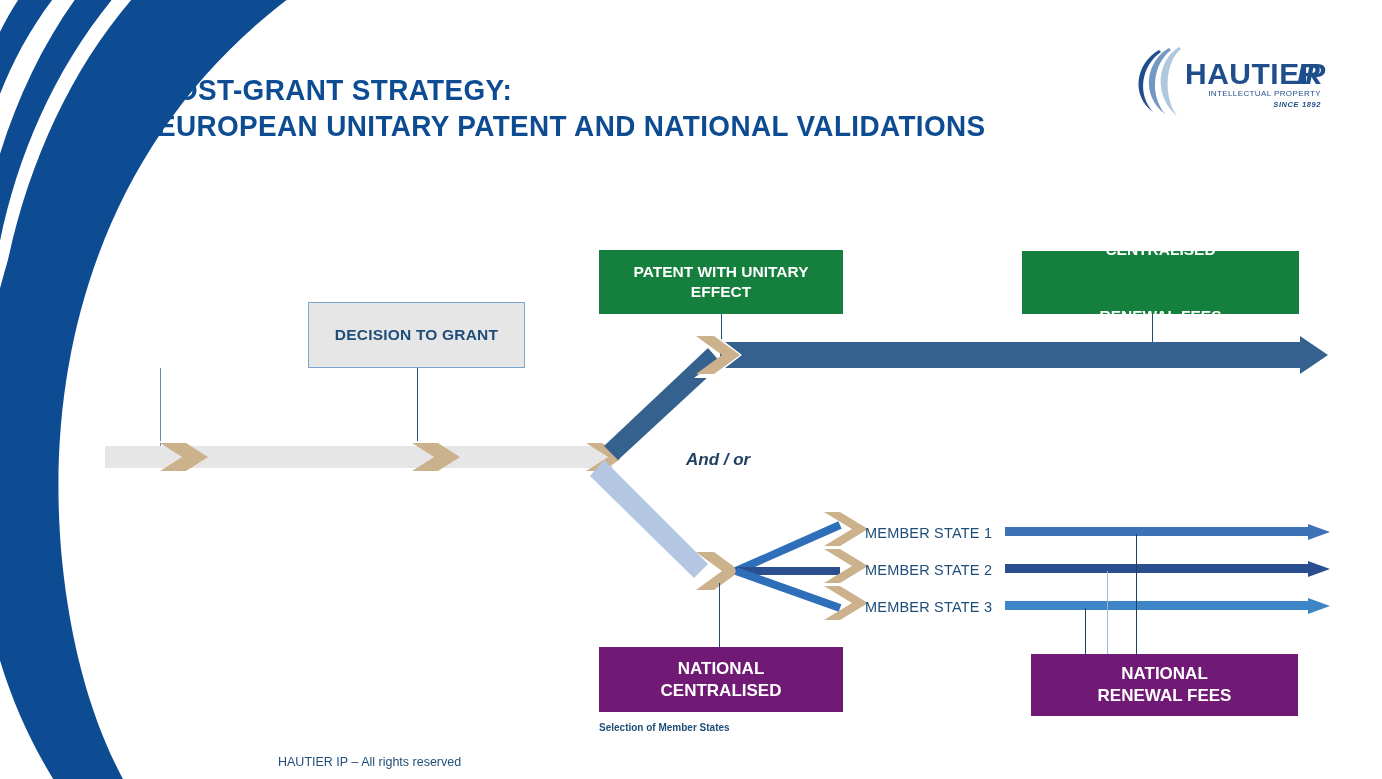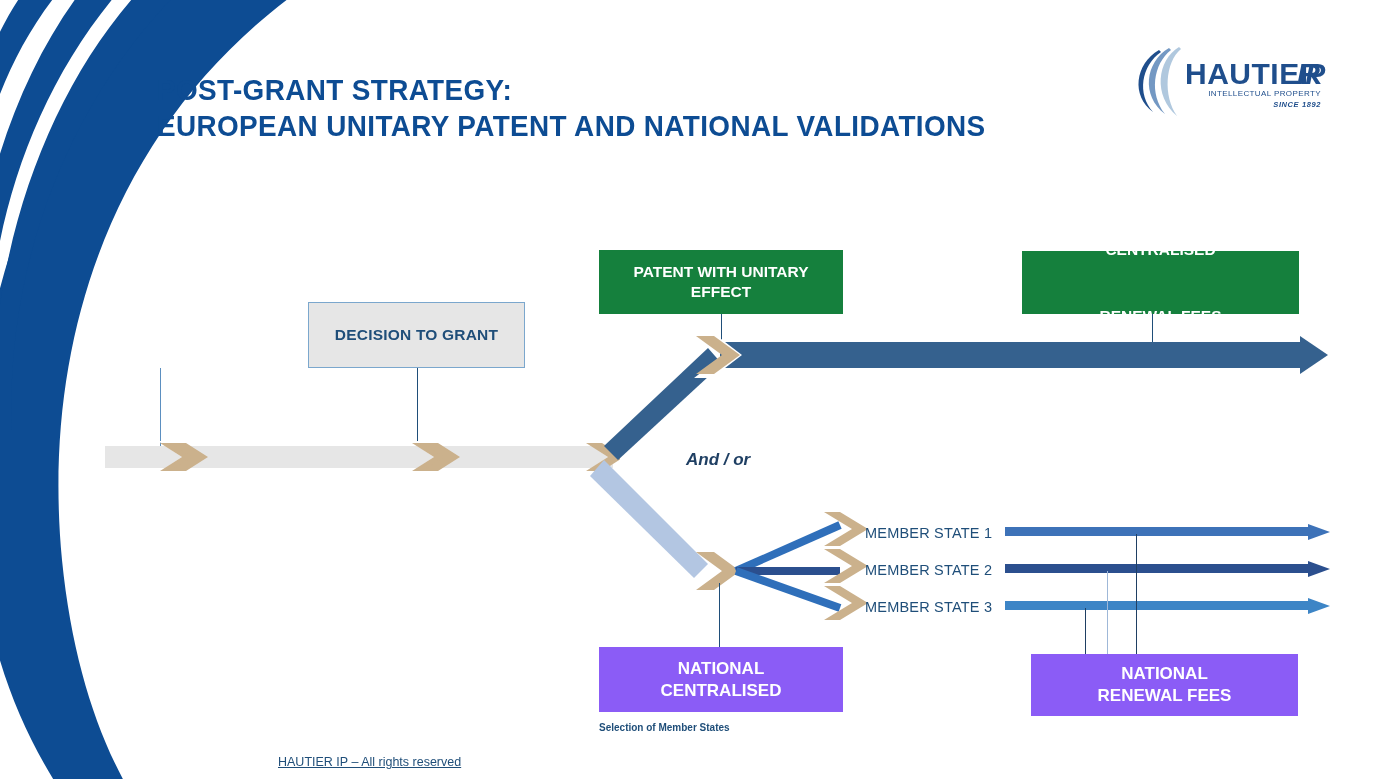--- a/index.html
+++ b/index.html
@@ -19,38 +19,38 @@
   #title .l2{display:block;}
 
   #logo{position:absolute;left:1125px;top:44px;width:215px;height:74px;}
 
   
   .box{position:absolute;box-sizing:border-box;display:flex;align-items:center;
        justify-content:center;text-align:center;font-weight:bold;}
   .box-grey{background:#e6e6e6;border:1px solid #7ba7cd;color:#1f4e79;
             font-size:15.5px;letter-spacing:.2px;}
   .box-blue{background:#15803d;color:#ffffff;font-size:15.5px;line-height:20px;}
-  .box-lightblue{background:#8b5cf6;color:#ffffff;font-size:17px;line-height:22px;}
+  .box-lightblue{background:#701a75;color:#ffffff;font-size:17px;line-height:22px;}
 
   
   .vline{position:absolute;width:1px;}
 
   
   .bar{position:absolute;}
 
   .ms-label{position:absolute;color:#1f4e79;font-weight:normal;font-size:14.5px;
             letter-spacing:.2px;white-space:nowrap;}
 
   #andor{position:absolute;left:686px;top:450px;color:#1f3f63;
          font-style:italic;font-weight:bold;font-size:17px;}
 
   #caption{position:absolute;left:599px;top:722px;color:#1f4e79;
            font-weight:bold;font-size:10px;}
 
-  #footer{position:absolute;left:278px;top:755px;color:#1f4e79;font-size:12.5px;text-decoration:underline;}
+  #footer{position:absolute;left:278px;top:755px;color:#1f4e79;font-size:12.5px;}
 </style>
 </head>
 <body>
 
 <div id="slide">
 
   <svg id="arcs" viewBox="0 0 1382 779">
     <path d="M 300,-10 C 120,120 40,330 62,560 C 80,740 150,850 230,900
              L 150,900 C 60,810 -10,700 -22,540 C -40,300 50,90 200,-40 Z" fill="#0d4c93"></path>
     <path d="M 180,-10 C 60,110 5,280 12,430 L -6,430 C -14,270 40,100 140,-10 Z" fill="#0d4c93"></path>

